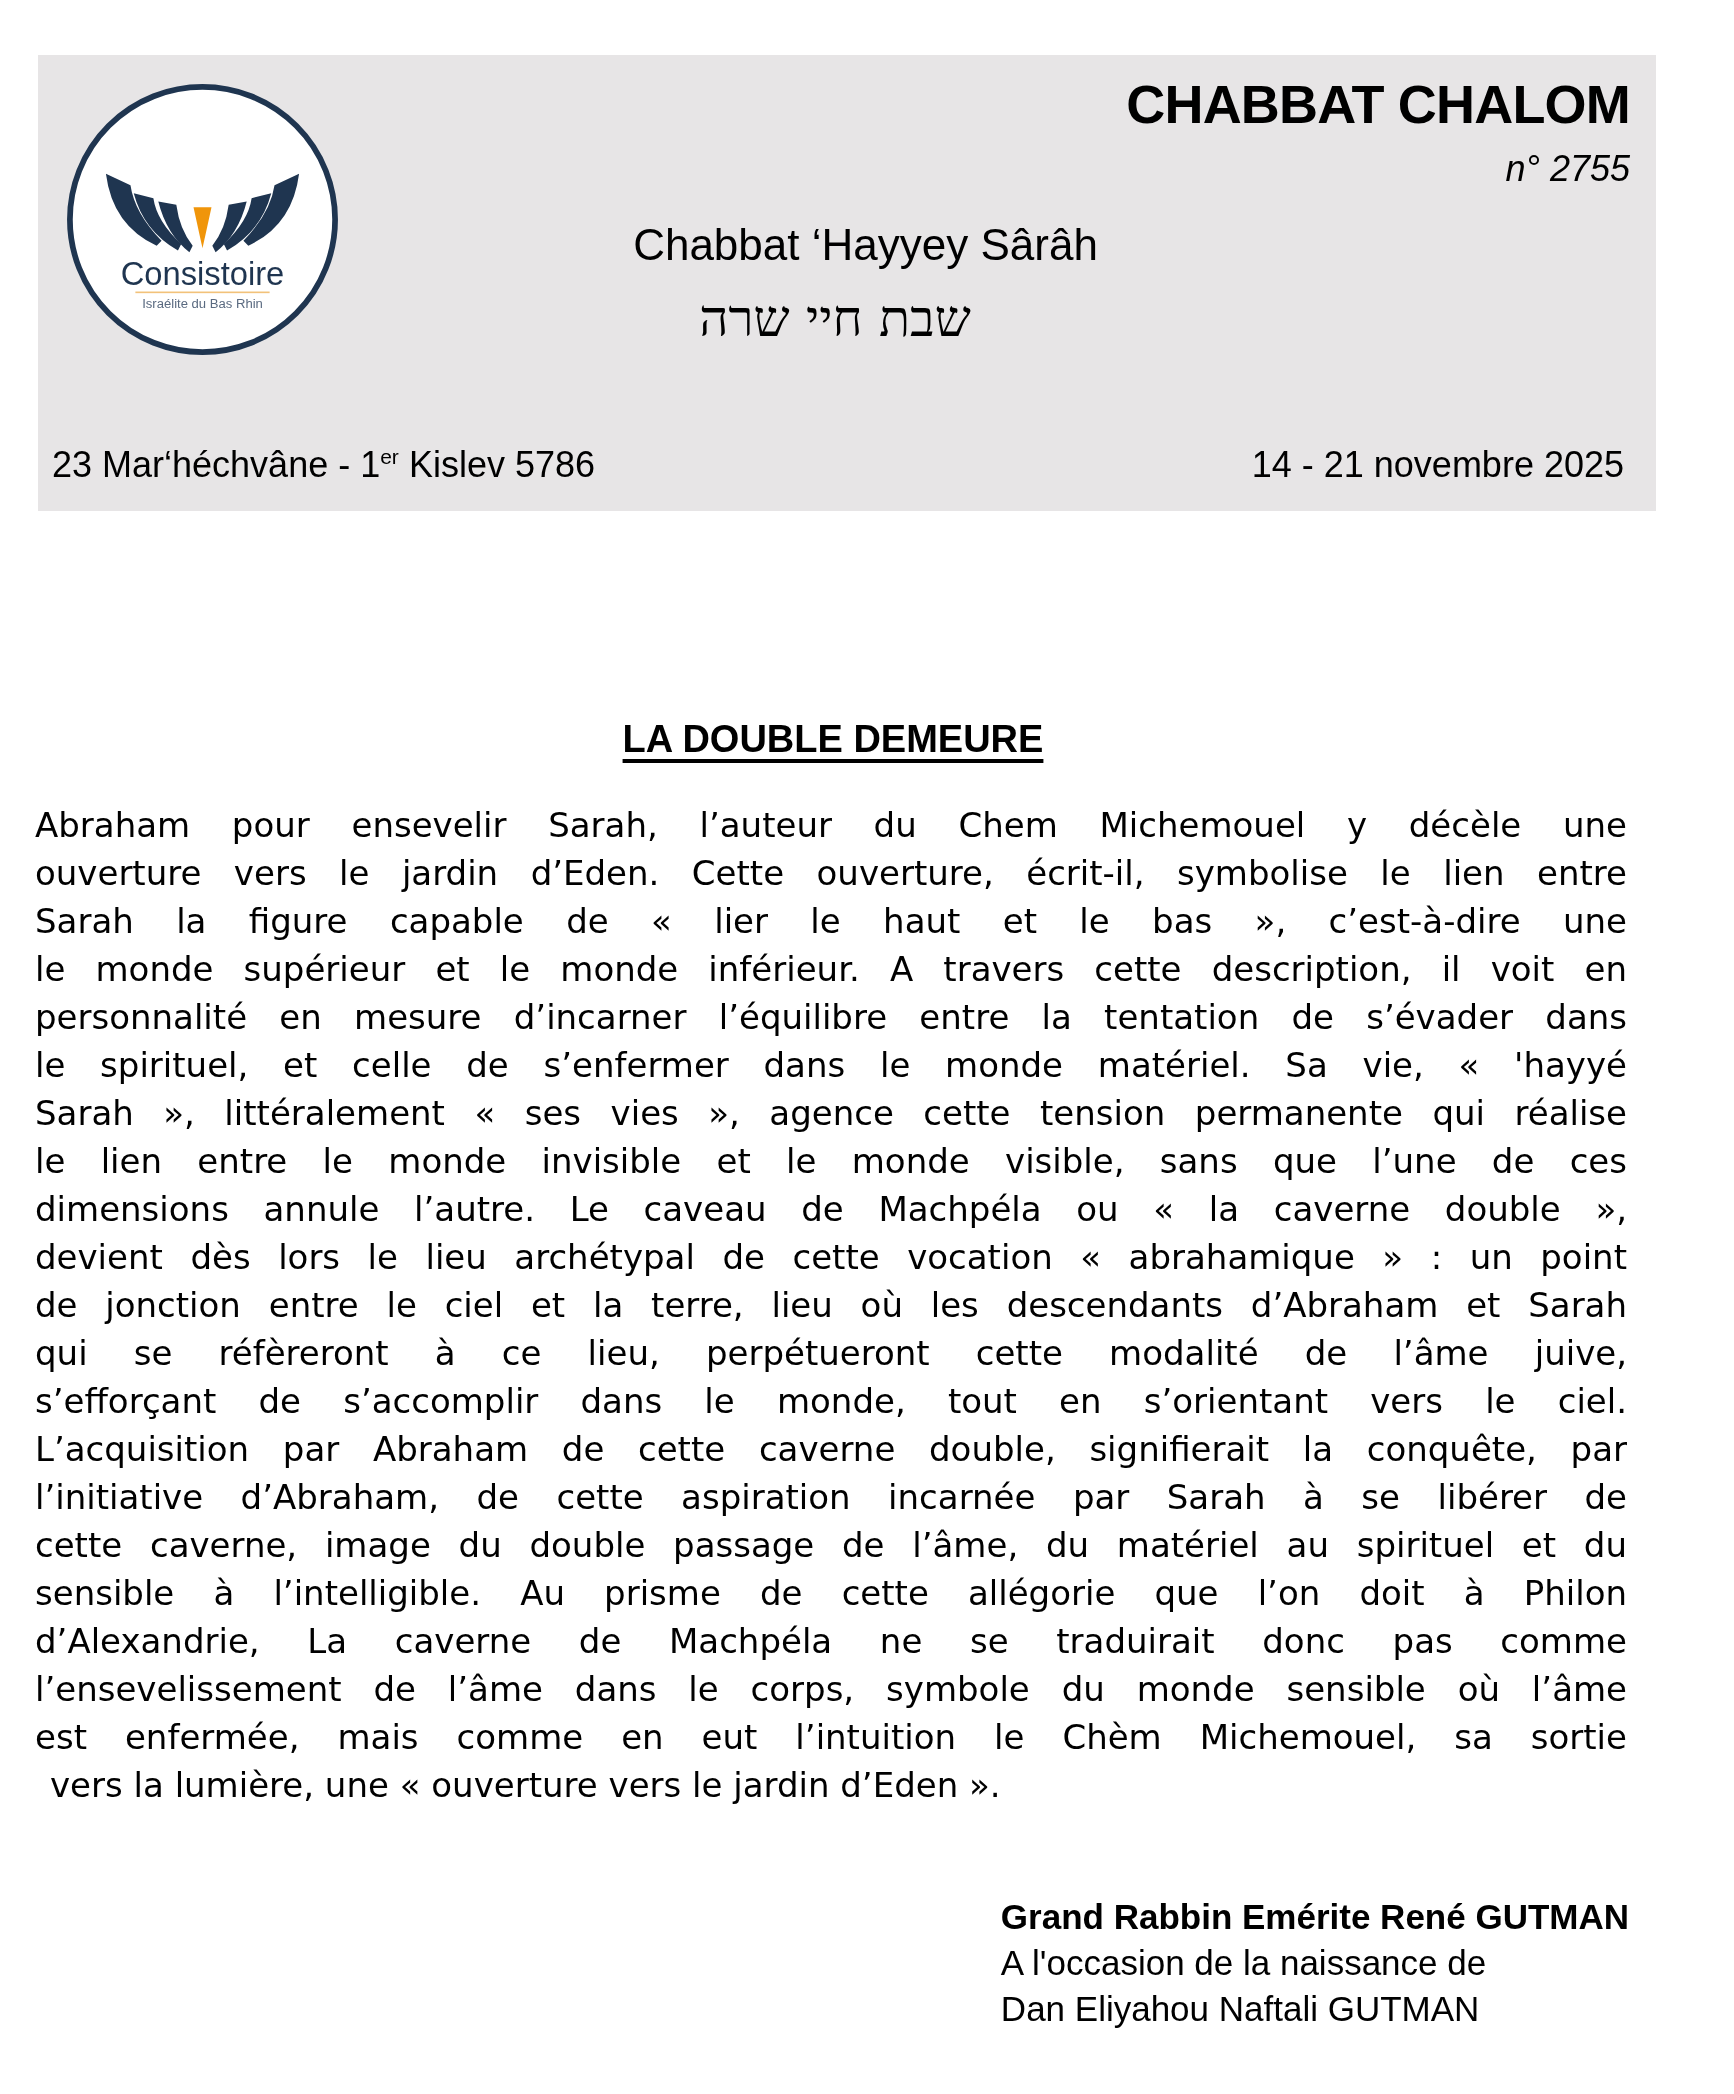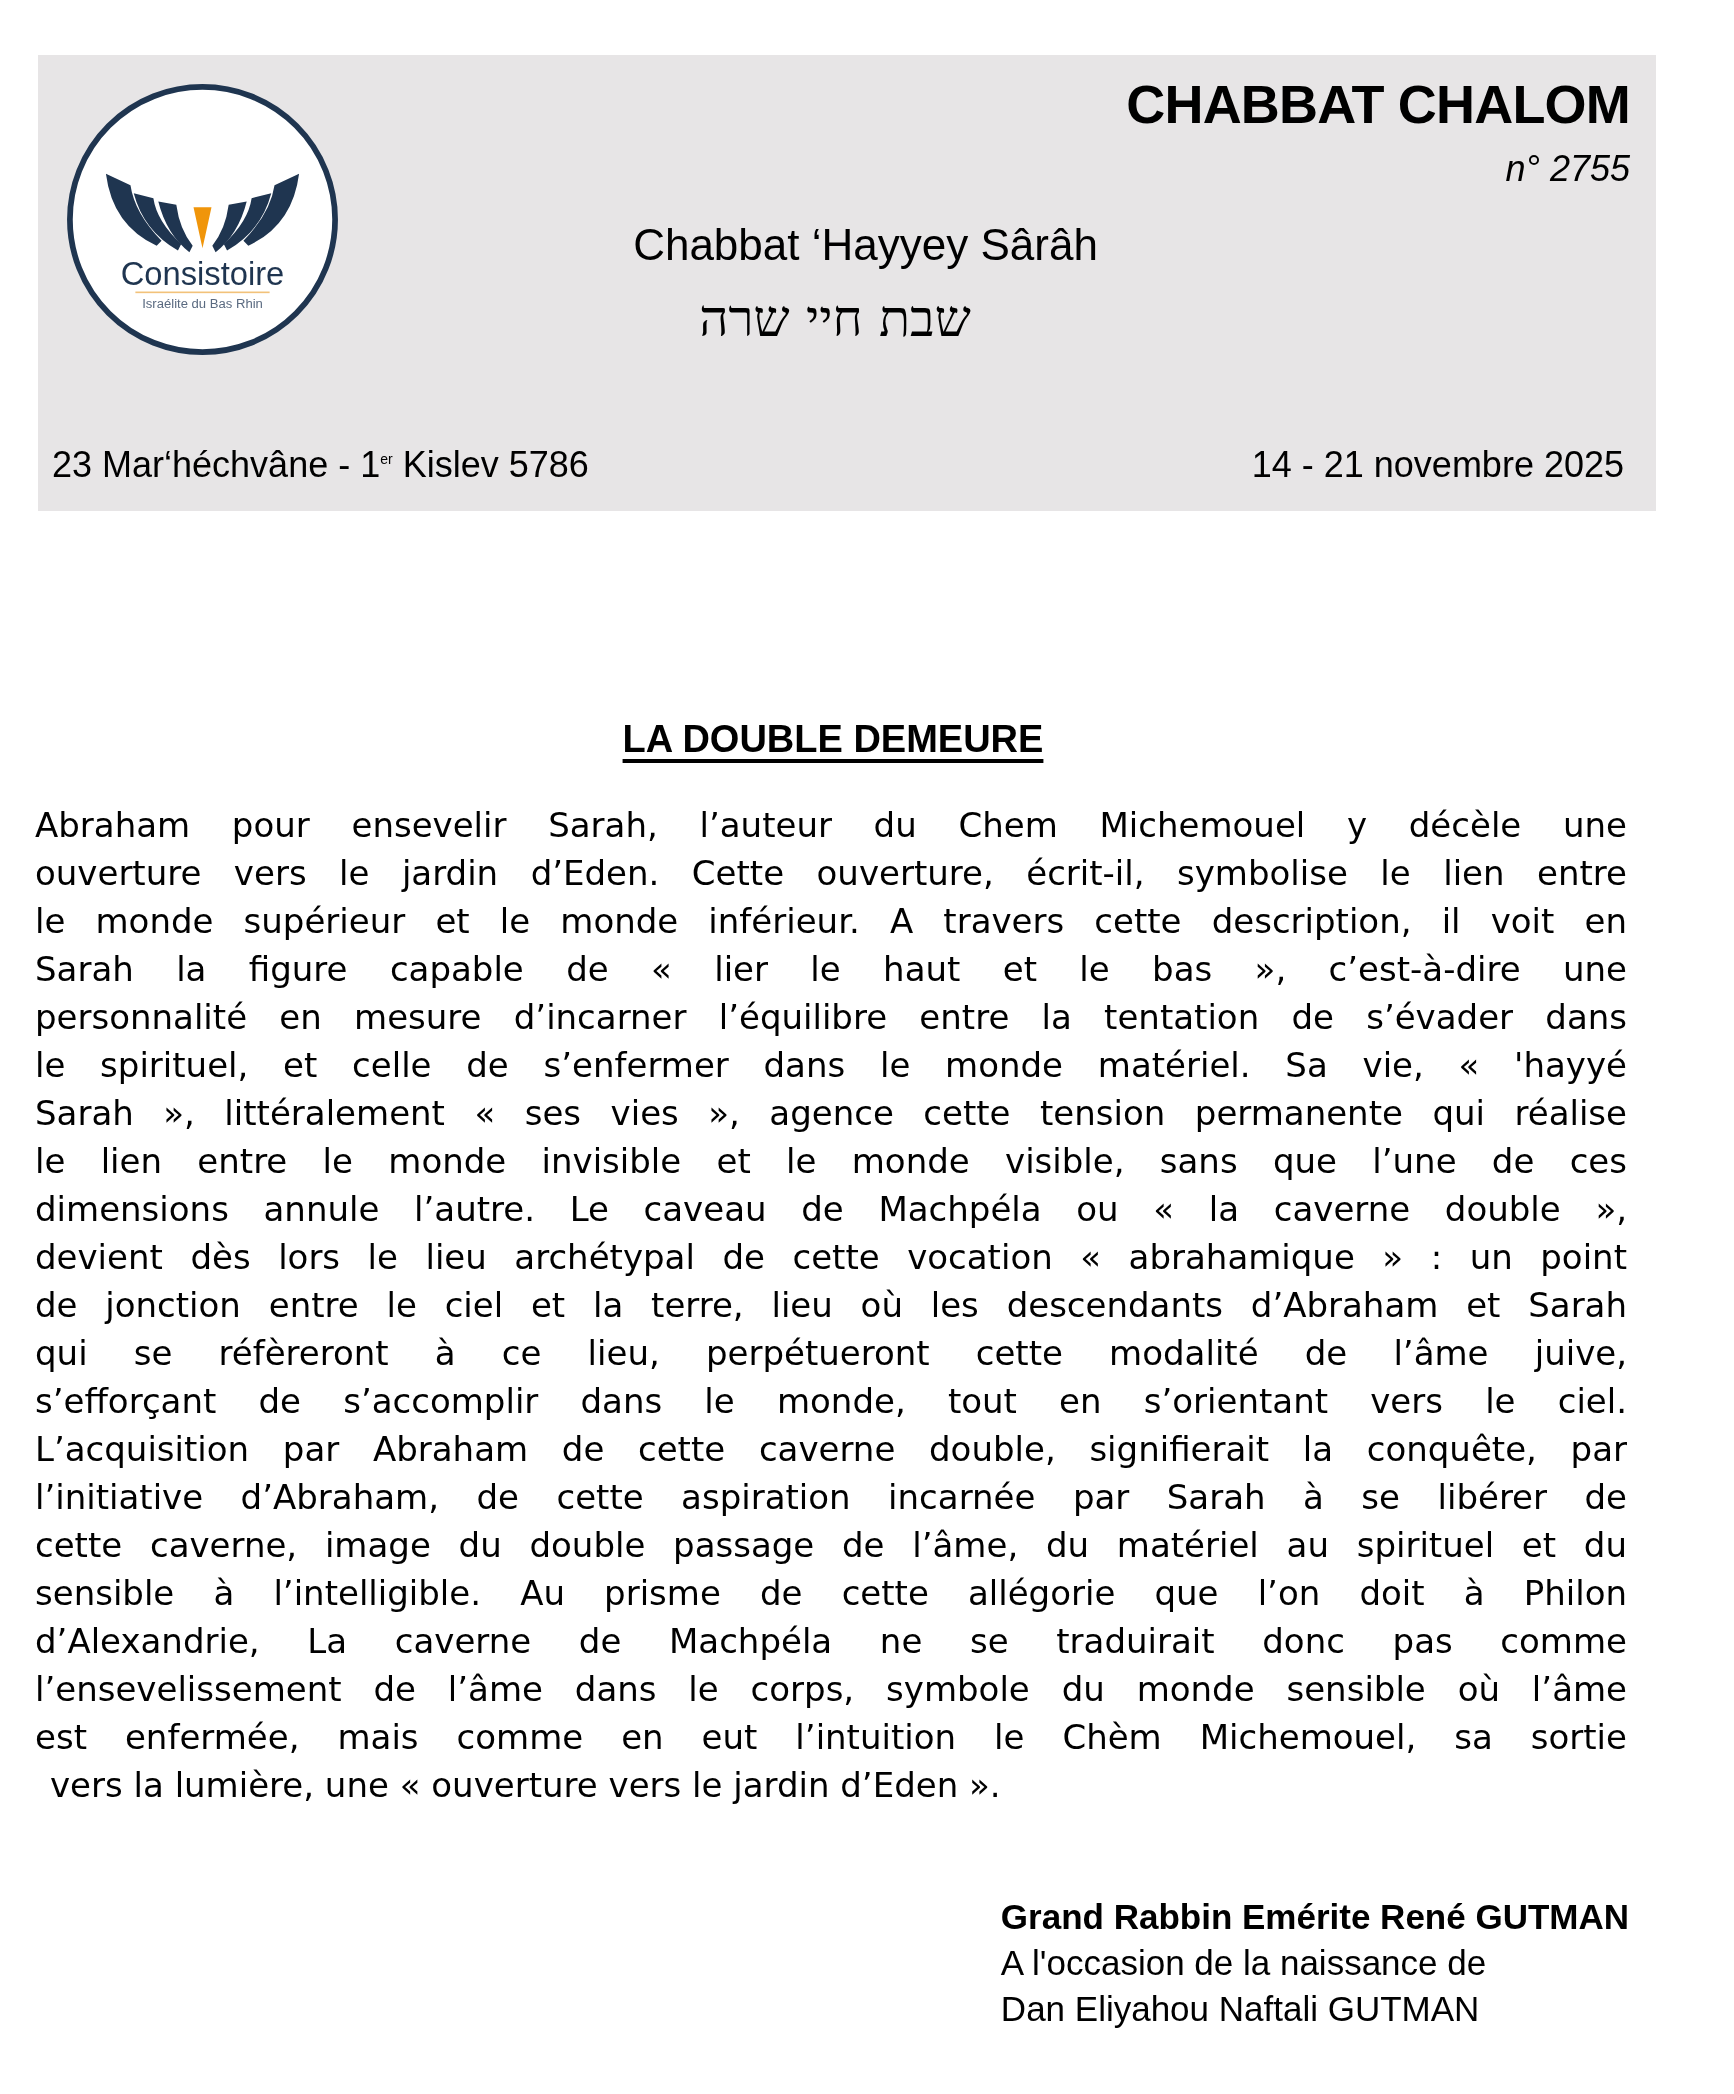--- a/index.html
+++ b/index.html
@@ -28,21 +28,21 @@
   }
   .parasha-he {
     position: absolute; left: 622px; top: 286px; width: 426px; text-align: center;
     font-family: "DejaVu Serif", serif; font-size: 51px; line-height: 65px; white-space: nowrap;
     direction: rtl;
   }
   .date-hebrew {
     position: absolute; left: 52px; top: 442px;
     font-family: "Liberation Sans", sans-serif; font-size: 36px; line-height: 46px; white-space: nowrap;
   }
-  .date-hebrew sup { font-size: 14px; vertical-align: 0; position: relative; top: -13px; }
+  .date-hebrew sup { font-size: 21px; vertical-align: 0; position: relative; top: -13px; }
   .date-civil {
     position: absolute; right: 111px; top: 442px;
     font-family: "Liberation Sans", sans-serif; font-size: 36px; line-height: 46px; white-space: nowrap;
   }
   .article-title {
     position: absolute; left: 0; width: 1666px; top: 715px; text-align: center;
     font-family: "Liberation Sans", sans-serif; font-weight: bold; font-size: 38px; line-height: 49px;
   }
   .article-title span { text-decoration: underline; text-decoration-thickness: 4.1px; text-underline-offset: 6.5px; }
   .article-body {
@@ -89,22 +89,22 @@
 <div class="parasha-he">שבת חיי שרה</div>
 
 <div class="date-hebrew"><span>23 Mar‘héchvâne - 1</span><sup>er</sup><span> Kislev 5786</span></div>
 <div class="date-civil">14 - 21 novembre 2025</div>
 
 <div class="article-title"><span>LA DOUBLE DEMEURE</span></div>
 
 <div class="article-body" id="article-body">
     <div class="line">Abraham pour ensevelir Sarah, l’auteur du Chem Michemouel y décèle une</div>
     <div class="line">ouverture vers le jardin d’Eden. Cette ouverture, écrit-il, symbolise le lien entre</div>
+    <div class="line">Sarah la figure capable de « lier le haut et le bas », c’est-à-dire une</div>
     <div class="line">le monde supérieur et le monde inférieur. A travers cette description, il voit en</div>
-    <div class="line">Sarah la figure capable de « lier le haut et le bas », c’est-à-dire une</div>
     <div class="line">personnalité en mesure d’incarner l’équilibre entre la tentation de s’évader dans</div>
     <div class="line">le spirituel, et celle de s’enfermer dans le monde matériel. Sa vie, « 'hayyé</div>
     <div class="line">Sarah », littéralement « ses vies », agence cette tension permanente qui réalise</div>
     <div class="line">le lien entre le monde invisible et le monde visible, sans que l’une de ces</div>
     <div class="line">dimensions annule l’autre. Le caveau de Machpéla ou « la caverne double »,</div>
     <div class="line">devient dès lors le lieu archétypal de cette vocation « abrahamique » : un point</div>
     <div class="line">de jonction entre le ciel et la terre, lieu où les descendants d’Abraham et Sarah</div>
     <div class="line">qui se réfèreront à ce lieu, perpétueront cette modalité de l’âme juive,</div>
     <div class="line">s’efforçant de s’accomplir dans le monde, tout en s’orientant vers le ciel.</div>
     <div class="line">L’acquisition par Abraham de cette caverne double, signifierait la conquête, par</div>

